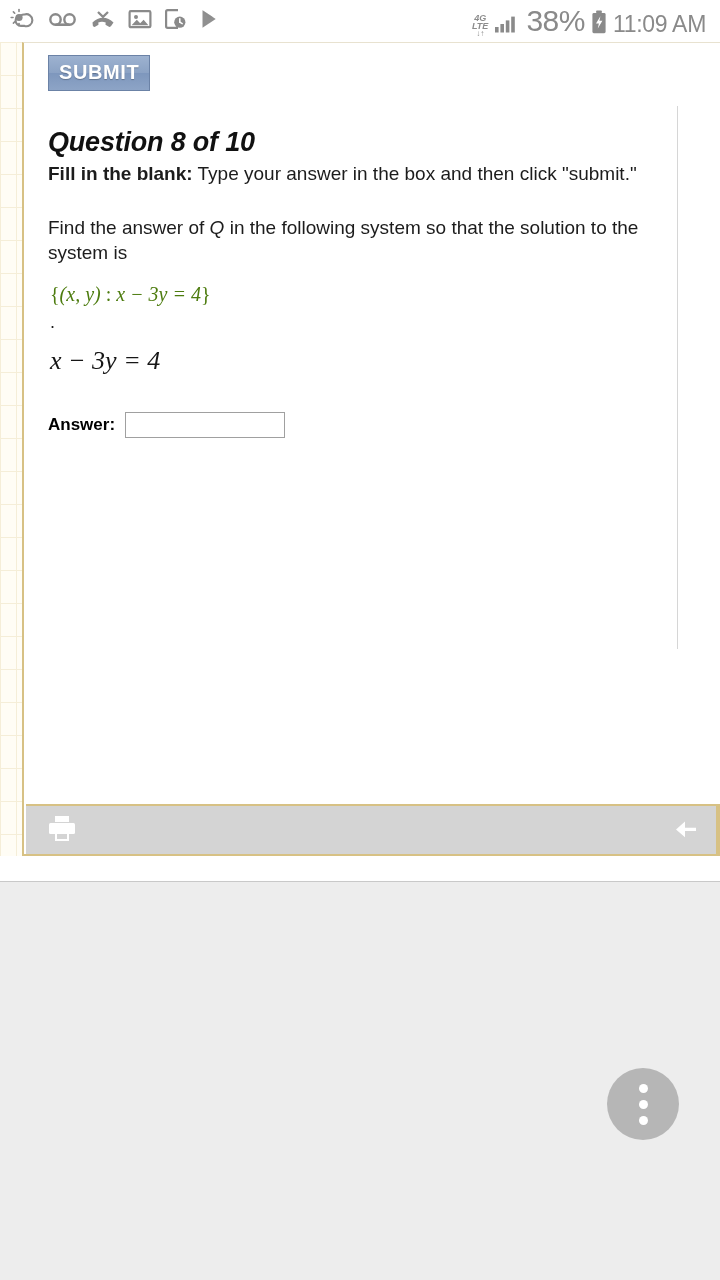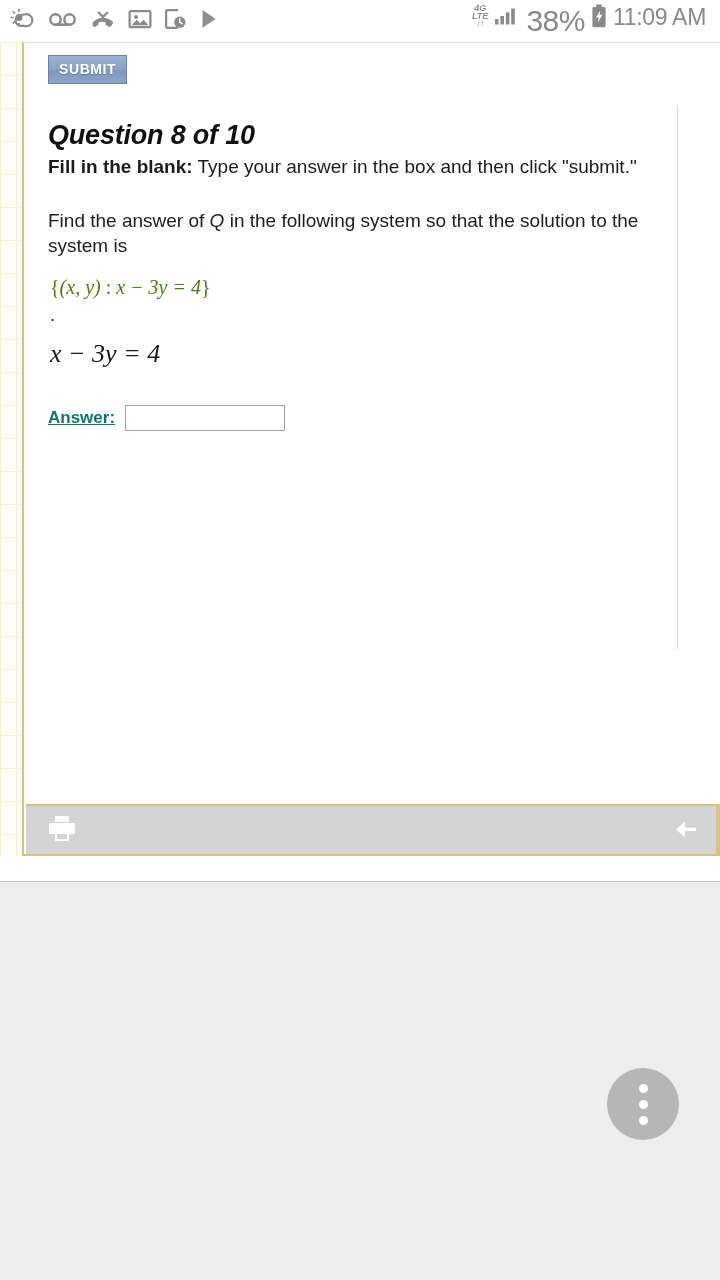--- a/index.html
+++ b/index.html
@@ -28,21 +28,21 @@
     padding: 0 14px 0 10px;
   }
   .status-left {
     display: flex;
     align-items: center;
     gap: 12px;
   }
   .status-right {
     margin-left: auto;
     display: flex;
-    align-items: flex-start;
+    align-items: flex-end;
     gap: 6px;
   }
   .sicon { display: block; }
   .net-label {
     display: flex;
     align-items: center;
     gap: 1px;
   }
   .net-4glte {
     font-size: 9px;
@@ -97,21 +97,21 @@
     position: absolute;
     left: 24px; top: 12px;
     width: 640px;
   }
 
   .submit-btn {
     display: inline-block;
     background: linear-gradient(to bottom, #9db2d0 0%, #8ba2c4 50%, #7e97bd 51%, #8da4c6 100%);
     border: 1px solid #6b82a6;
     color: #ffffff;
-    font-size: 14px;
+    font-size: 20px;
     font-weight: bold;
     letter-spacing: 0.6px;
     padding: 5px 10px 6px 10px;
     margin: 0 0 0 0;
     cursor: pointer;
     font-family: "Liberation Sans", sans-serif;
     text-shadow: 0 1px 1px rgba(0,0,0,0.25);
   }
 
   .q-title {
@@ -165,23 +165,22 @@
   .math-eq .v { font-style: italic; }
 
   .answer-row {
     display: flex;
     align-items: center;
     margin: 36px 0 0 0;
   }
   .answer-label {
     font-size: 17px;
     font-weight: bold;
-    color: #0f766e;
+    color: #000000;
     margin-right: 10px;
-    text-decoration: underline;
   }
   .answer-input {
     width: 160px;
     height: 26px;
     border: 1px solid #a0a0a0;
     background: #ffffff;
     font-size: 15px;
     font-family: "Liberation Sans", sans-serif;
     padding: 0 4px;
     box-sizing: border-box;

